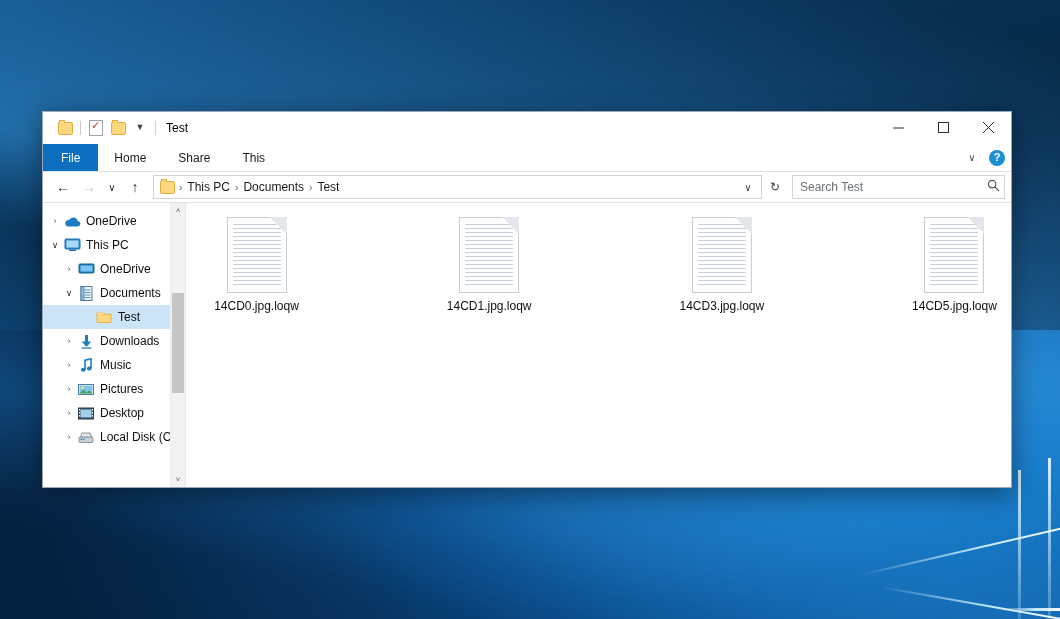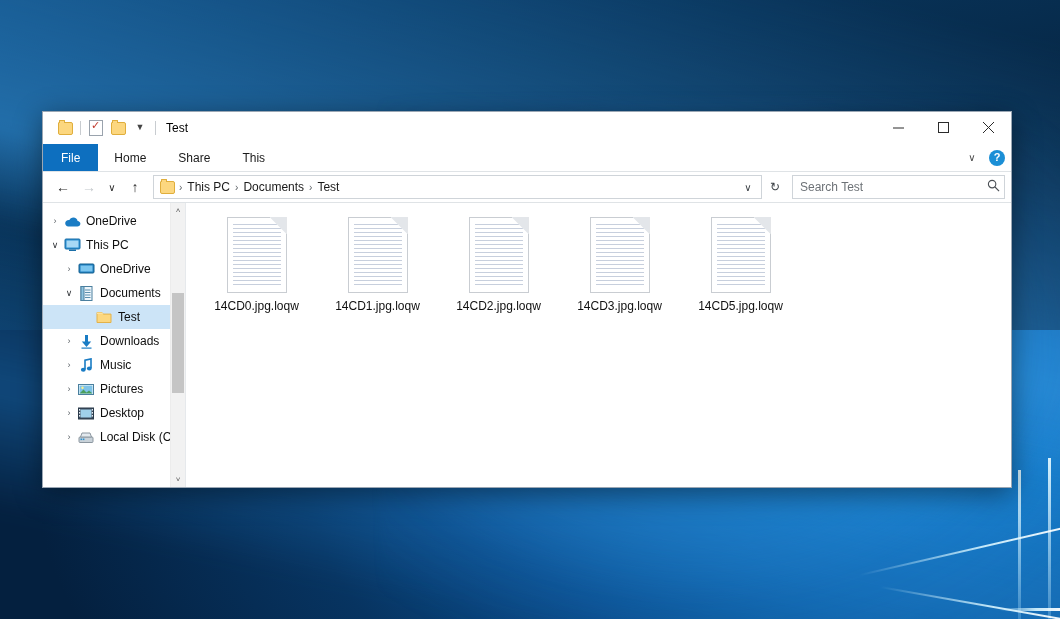--- a/index.html
+++ b/index.html
@@ -343,20 +343,21 @@
   .content {
     flex: 1;
     background: #ffffff;
     border-left: 1px solid #e6e9ec;
     padding: 12px 0 15px 14px;
     display: flex;
     flex-wrap: wrap;
     align-content: flex-start;
     gap: 8px;
     overflow: hidden;
+    justify-content: space-between;
   }
   .file-item {
     width: 113px;
     height: 120px;
     display: flex;
     flex-direction: column;
     align-items: center;
     padding-top: 2px;
   }
   .doc-icon {
@@ -684,30 +685,20 @@
         <div class="doc-icon">
           <div class="doc-page">
               <div class="doc-lines"></div>
             </div>
           <div class="doc-foldmask"></div>
           <div class="doc-foldtri"></div>
         </div>
         <div class="file-name">14CD1.jpg.loqw</div>
       </div>
 
-      <div class="file-item">
-        <div class="doc-icon">
-          <div class="doc-page">
-              <div class="doc-lines"></div>
-            </div>
-          <div class="doc-foldmask"></div>
-          <div class="doc-foldtri"></div>
-        </div>
-        <div class="file-name">14CD2.jpg.loqw</div>
-      </div>
 
       <div class="file-item">
         <div class="doc-icon">
           <div class="doc-page">
               <div class="doc-lines"></div>
             </div>
           <div class="doc-foldmask"></div>
           <div class="doc-foldtri"></div>
         </div>
         <div class="file-name">14CD3.jpg.loqw</div>

